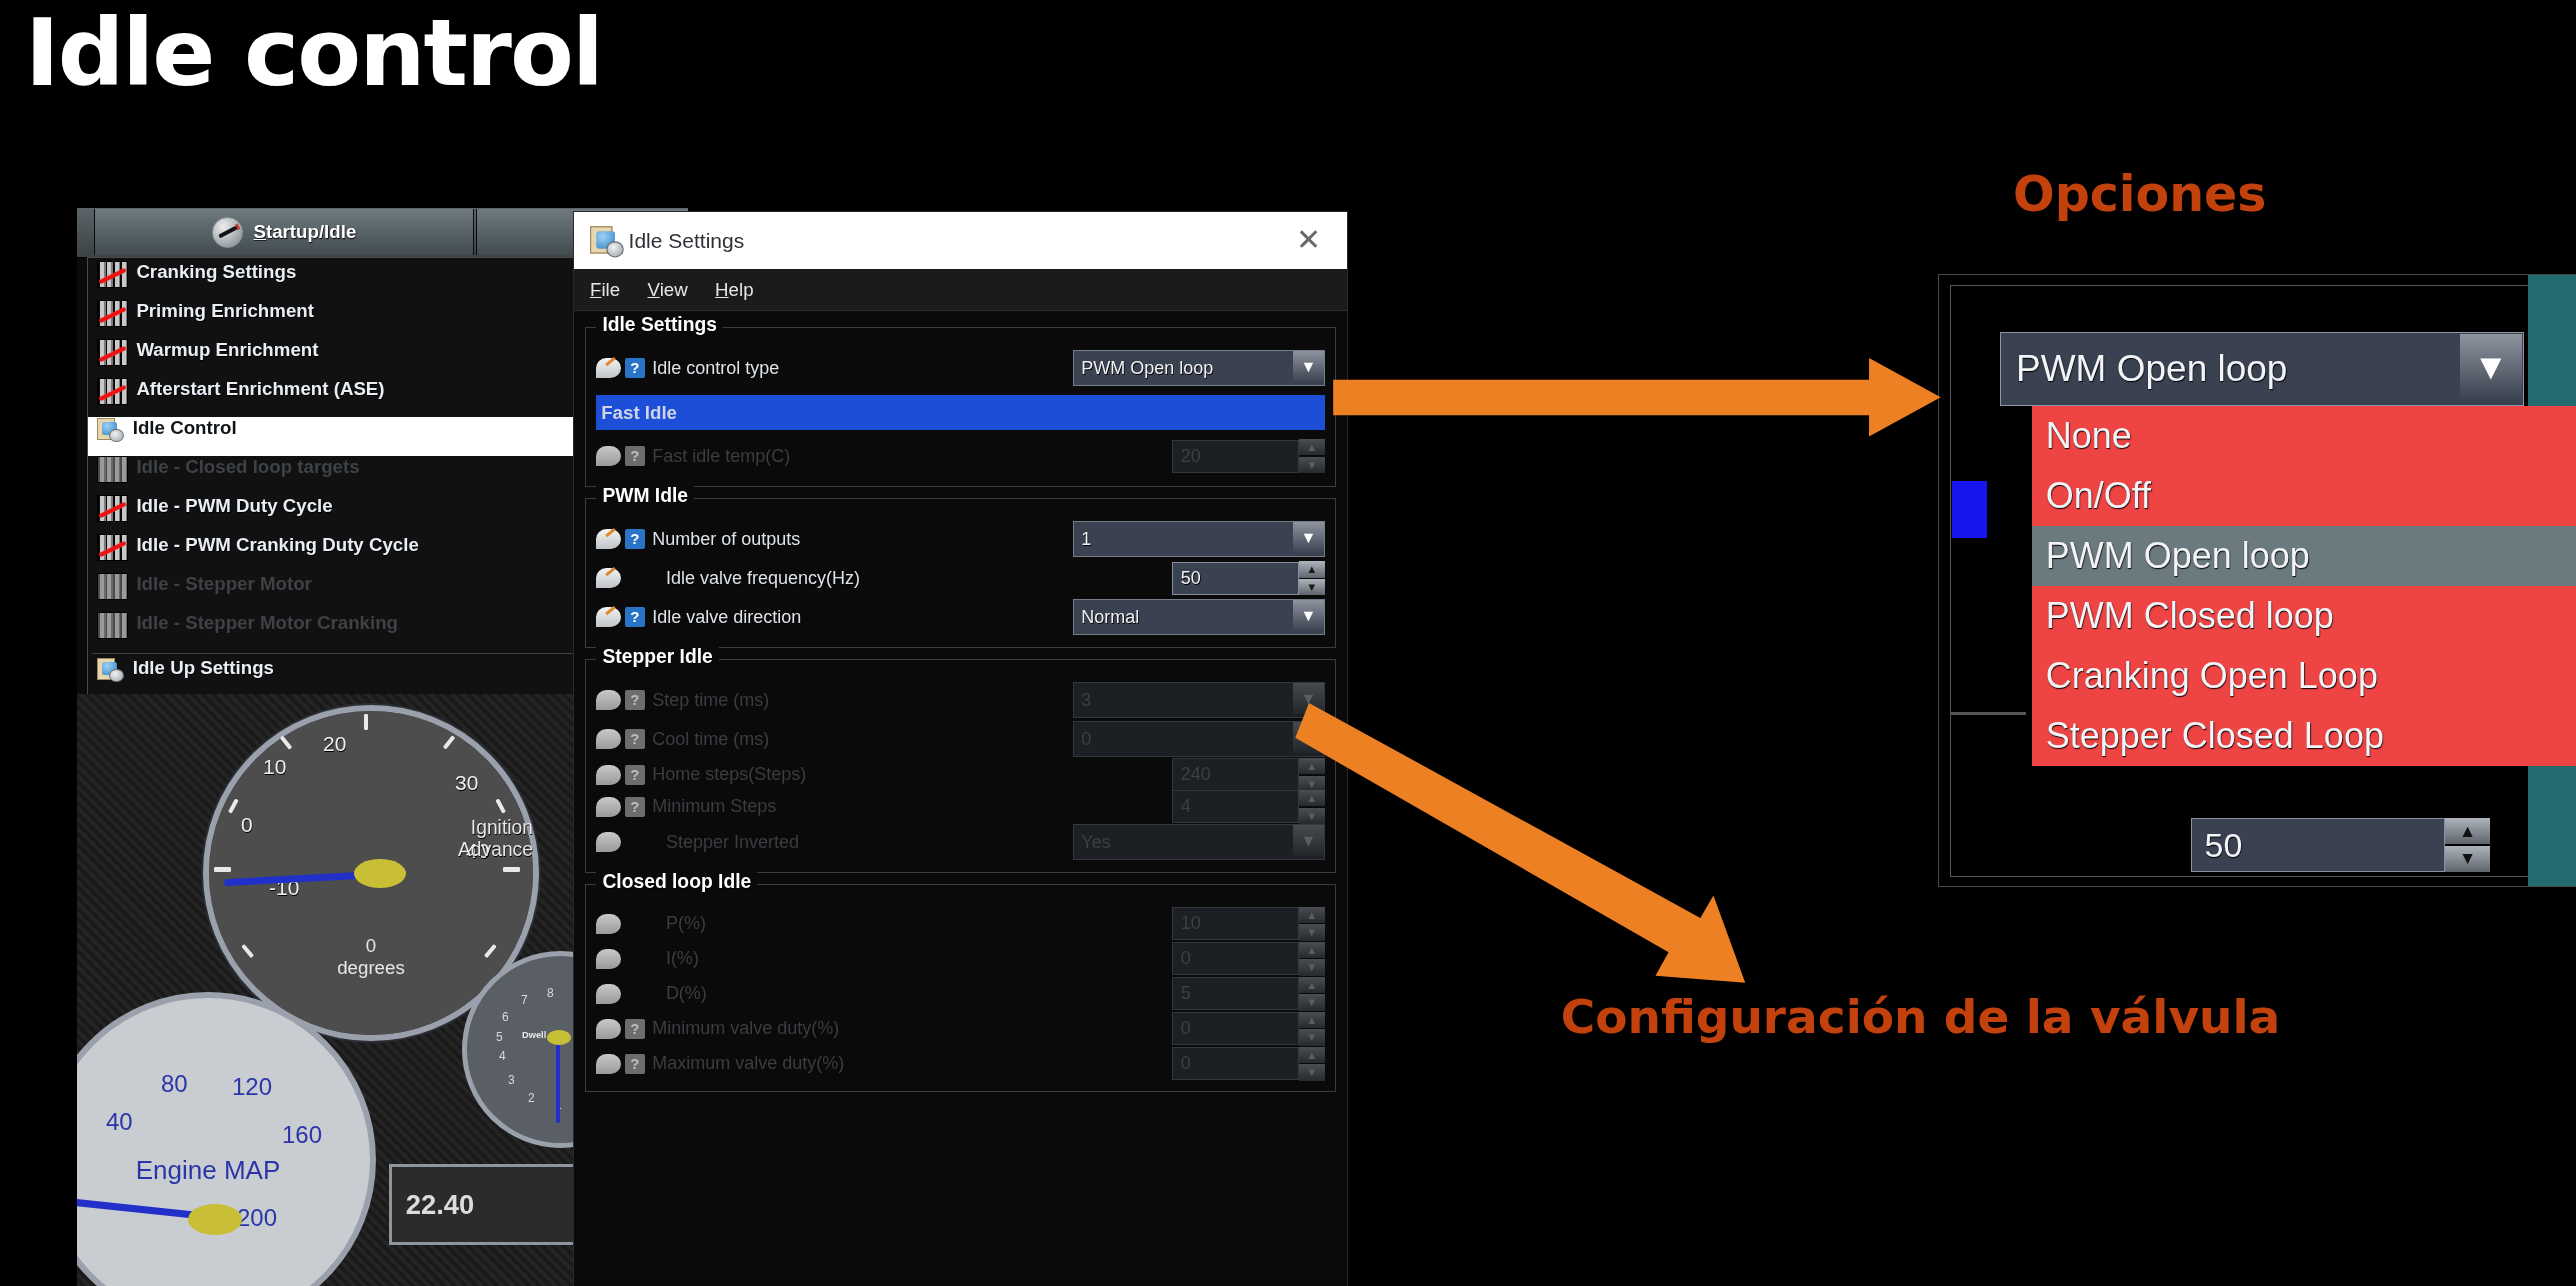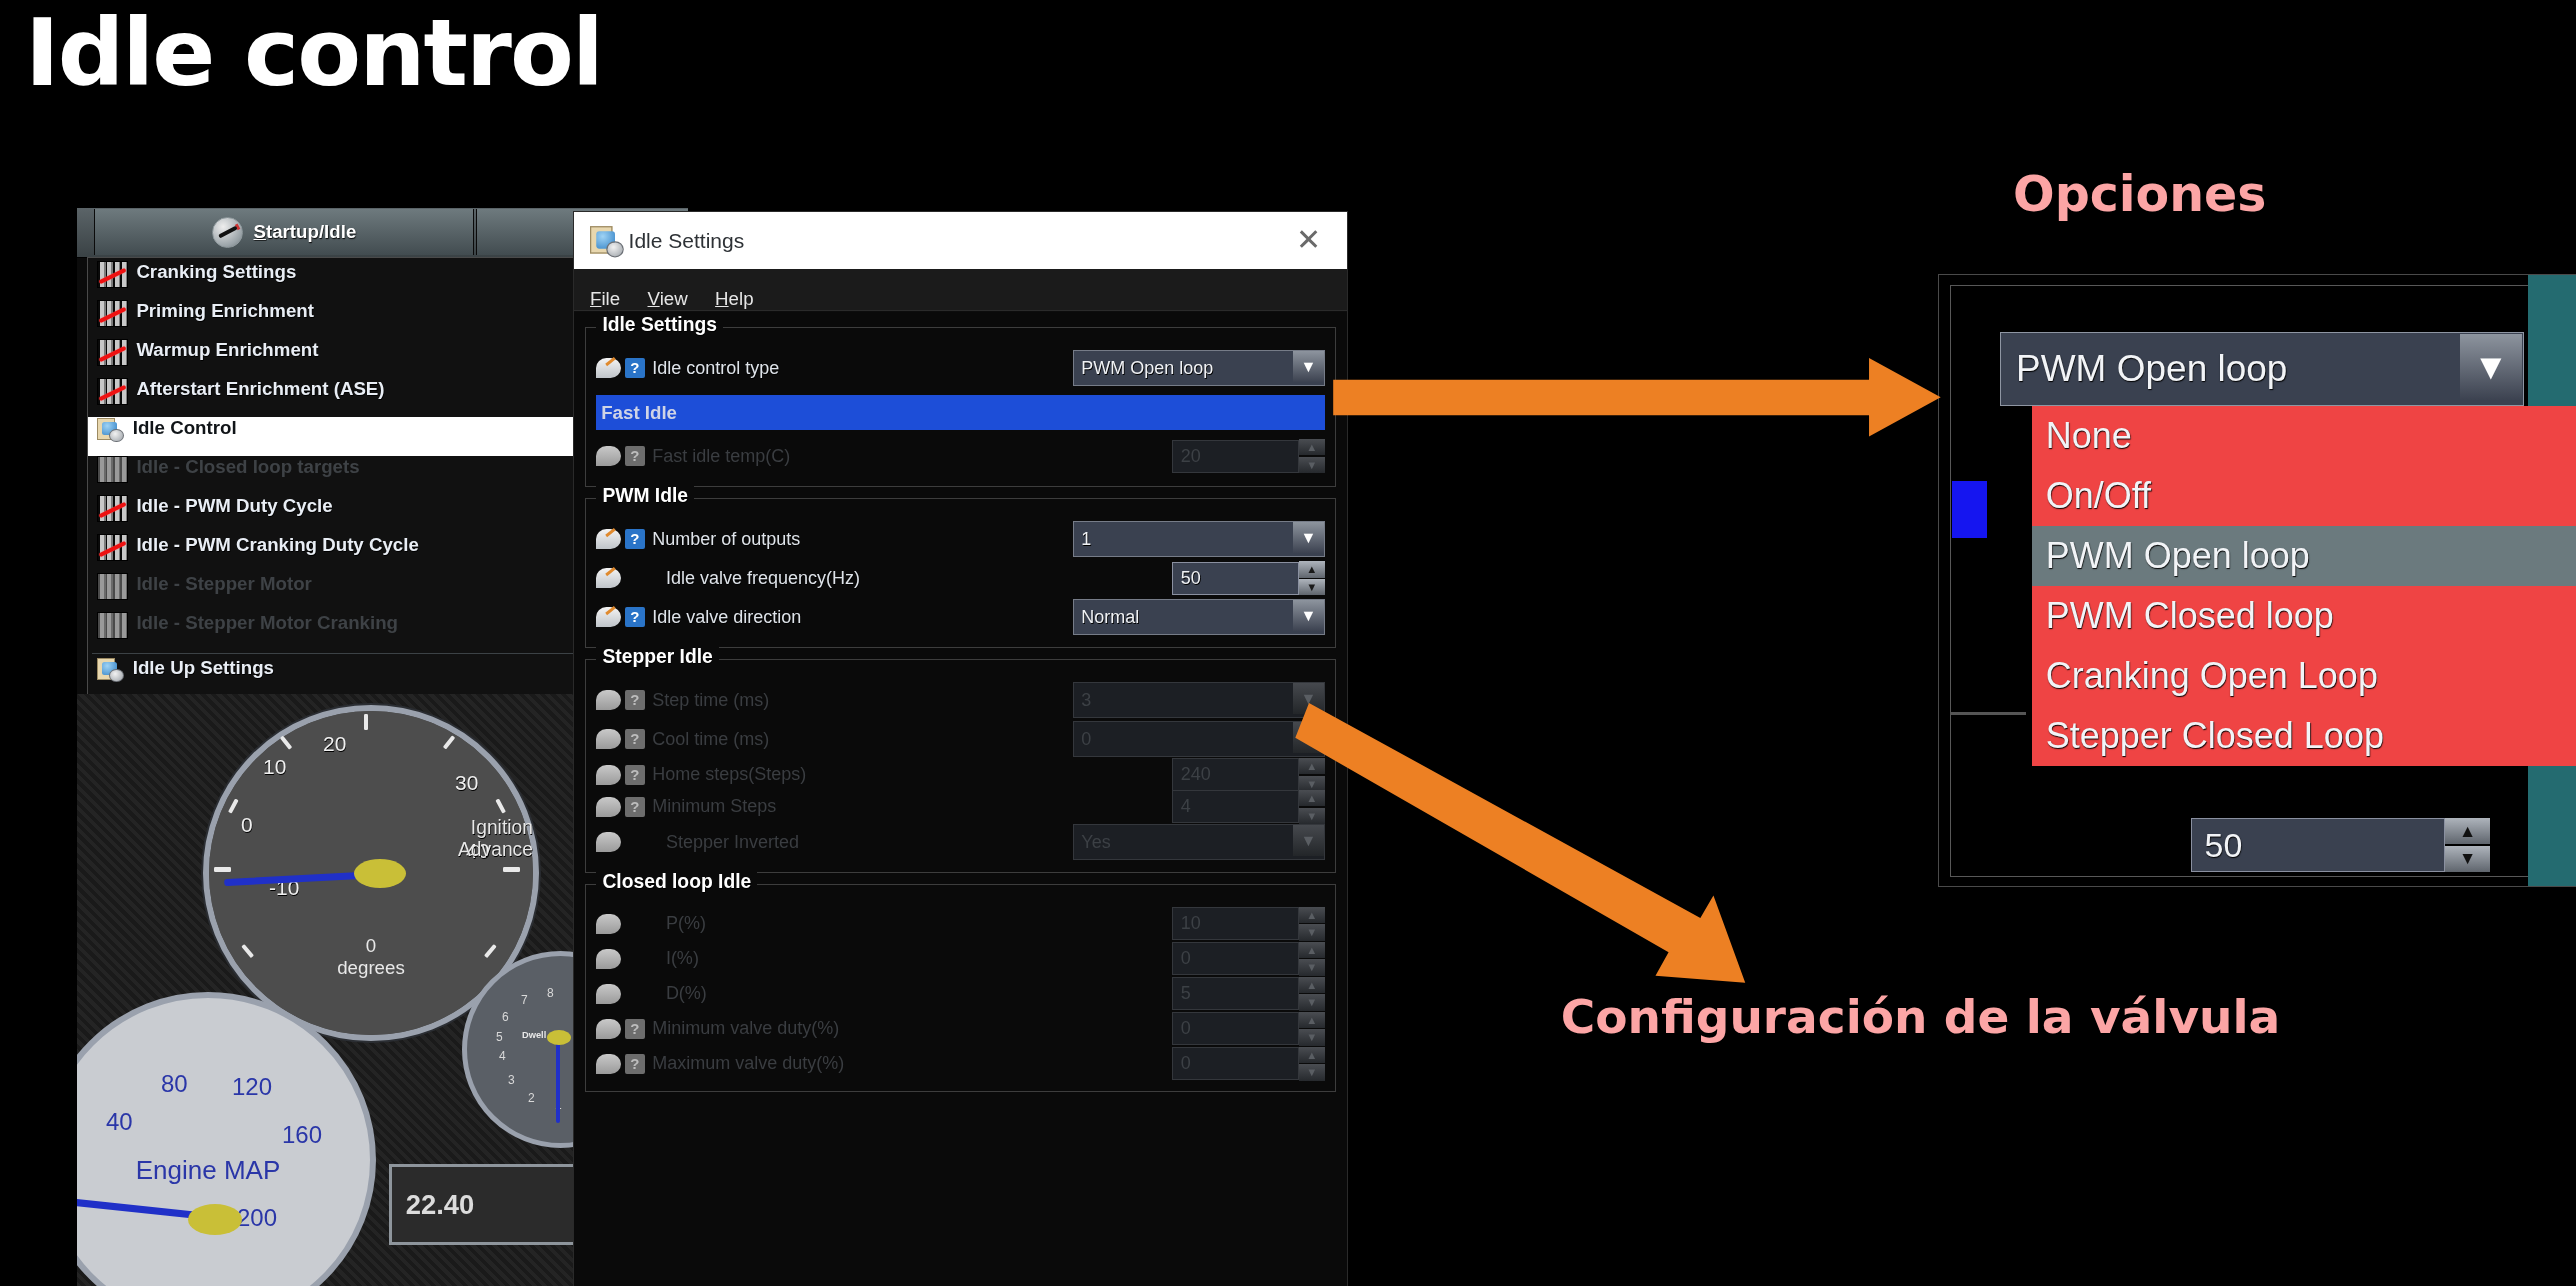--- a/index.html
+++ b/index.html
@@ -11,21 +11,21 @@
     position:absolute;left:25px;top:5px;
     font-size:93px;font-weight:bold;color:#fff;
     letter-spacing:-1.9px;
     text-shadow:3.7px 3.7px 2.5px rgba(0,0,0,.95), 1.9px 1.9px 1.2px rgba(0,0,0,.8);
     line-height:1.05;
     font-family:"DejaVu Sans",sans-serif;
   }
 
   
   .redlabel{
-    position:absolute;color:#fca5a5;font-weight:bold;
+    position:absolute;color:#c2410c;font-weight:bold;
     font-family:"DejaVu Sans",sans-serif;
     text-shadow:3.1px 3.1px 1.9px rgba(0,0,0,.9);
     text-align:center;line-height:1.12;
   }
   #ann-opciones{left:2013px;top:168px;font-size:49px;}
   #ann-config{left:1553px;top:991px;font-size:47px;width:735px;}
 
   
   .arrow-wrap{position:absolute;}
   .arrow-wrap svg{display:block;overflow:visible;}
@@ -126,21 +126,21 @@
   #readout span{color:#dcdcdc;font-size:27.4px;font-weight:bold;}
 
   
   #dialog{position:absolute;left:573px;top:211px;width:773px;height:1076px;
      background:#0d0d0d;border:1.2px solid #2a2a2a;overflow:hidden;}
   #dlg-title{height:57px;background:#ffffff;display:flex;align-items:center;
      padding:0 0 0 16px;position:relative;}
   #dlg-title .t{color:#2e3236;font-size:21px;margin-left:11.2px;}
   #dlg-close{position:absolute;right:22.4px;top:12.5px;width:32px;height:32px;
      color:#6a6a6a;font-size:30px;line-height:30px;text-align:center;font-weight:300;}
-  #menubar{height:41px;background:#1b1b1b;display:flex;align-items:flex-end;gap:27.4px;
+  #menubar{height:41px;background:#1b1b1b;display:flex;align-items:center;gap:27.4px;
      padding-left:16px;border-bottom:0.6px solid #2b2b2b;}
   #menubar .mi{color:#e6e6e6;font-size:18.7px;}
   #menubar .mi u{text-decoration:underline;}
 
   #dlg-body{position:absolute;left:0;top:100px;right:0;bottom:0;background:#0a0a0a;padding:3.7px 11.2px 0 11.2px;}
 
   .group{position:relative;border:1.2px solid #3d3d3d;margin:11.2px 0 0 0;padding:21px 10px 10px 10px;}
   .group > .gtitle{position:absolute;left:10px;top:-13.7px;background:#0a0a0a;padding:0 6.2px;
      color:#ffffff;font-size:19.3px;font-weight:bold;text-shadow:0.6px 0.6px 0.6px #000;}
 

